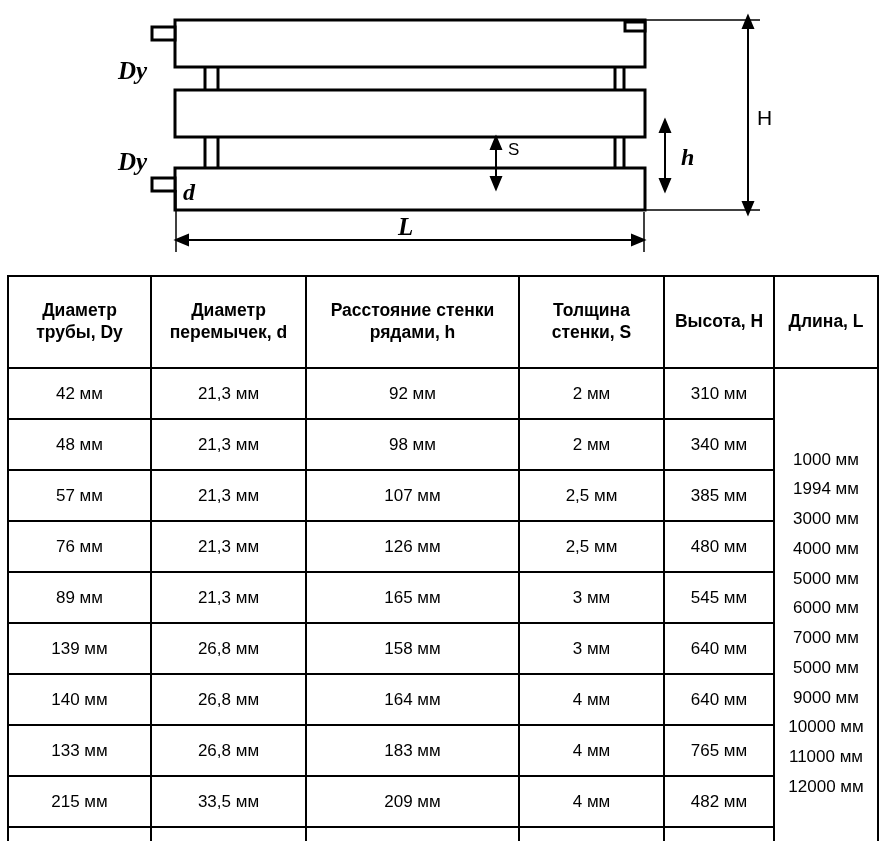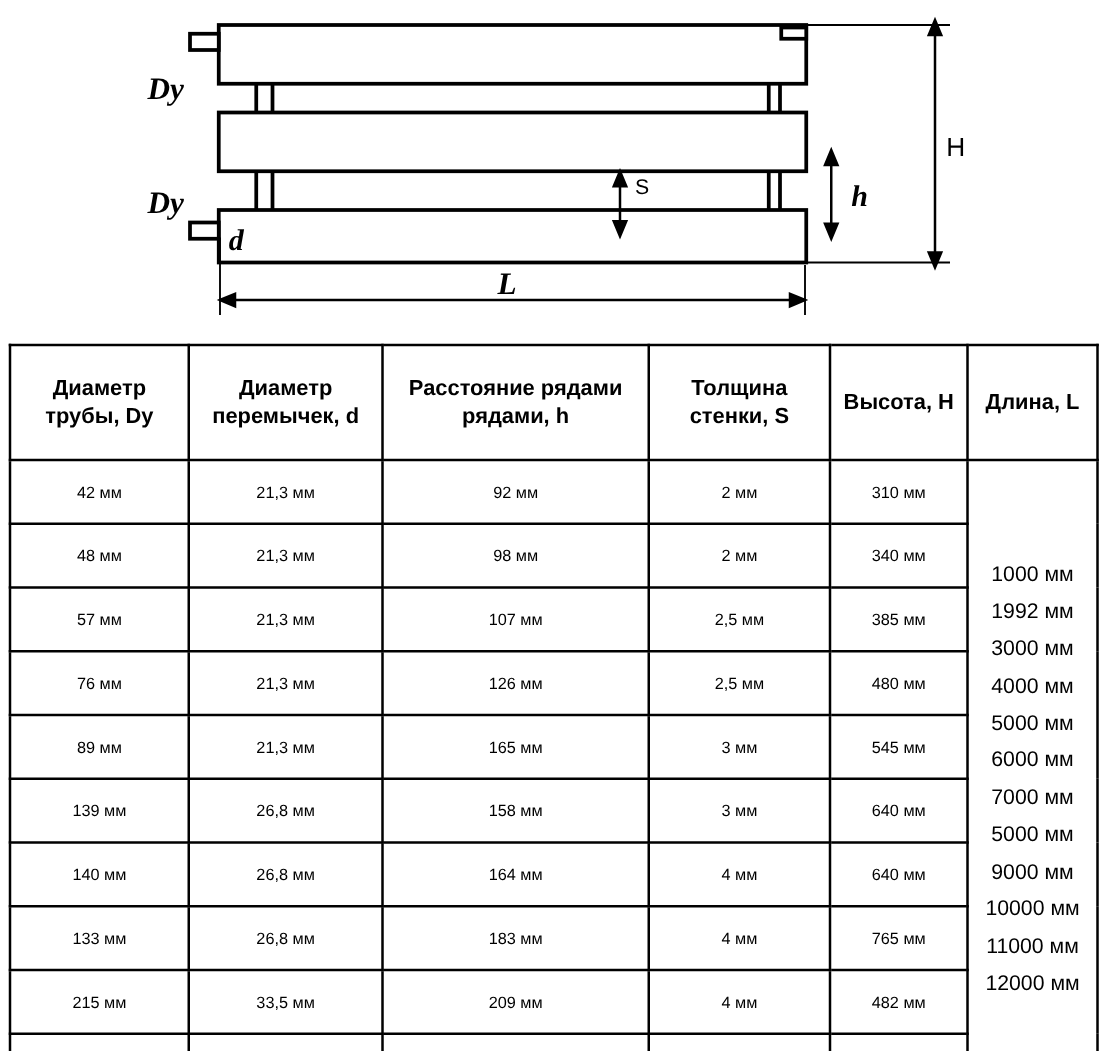--- a/index.html
+++ b/index.html
@@ -37,21 +37,21 @@
     top: 275px;
     width: 870px;
     border-collapse: collapse;
     table-layout: fixed;
   }
   #spec-table th,
   #spec-table td {
     border: 2px solid #000000;
     text-align: center;
     vertical-align: middle;
-    font-size: 13px;
+    font-size: 17px;
     color: #000000;
   }
   #spec-table th {
     font-weight: bold;
     font-size: 17.5px;
     height: 86px;
     line-height: 1.25;
     padding: 2px 4px;
   }
   #spec-table td {
@@ -155,21 +155,21 @@
       <tr>
         <th>
           <div>Диаметр</div>
           <div>трубы, Dy</div>
         </th>
         <th>
           <div>Диаметр</div>
           <div>перемычек, d</div>
         </th>
         <th>
-          <div>Расстояние рядами</div>
+          <div>Расстояние стенки</div>
           <div>рядами, h</div>
         </th>
         <th>
           <div>Толщина</div>
           <div>стенки, S</div>
         </th>
         <th>
           <div>Высота, H</div>
         </th>
         <th>
@@ -179,21 +179,21 @@
     </thead>
     <tbody>
       <tr>
         <td>42 мм</td>
         <td>21,3 мм</td>
         <td>92 мм</td>
         <td>2 мм</td>
         <td>310 мм</td>
         <td class="length-cell" rowspan="10">
           <div>1000 мм</div>
-          <div>1992 мм</div>
+          <div>1994 мм</div>
           <div>3000 мм</div>
           <div>4000 мм</div>
           <div>5000 мм</div>
           <div>6000 мм</div>
           <div>7000 мм</div>
           <div>5000 мм</div>
           <div>9000 мм</div>
           <div>10000 мм</div>
           <div>11000 мм</div>
           <div>12000 мм</div>

